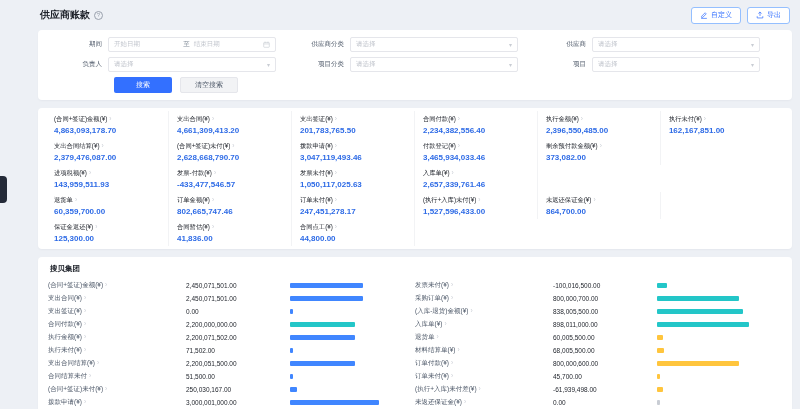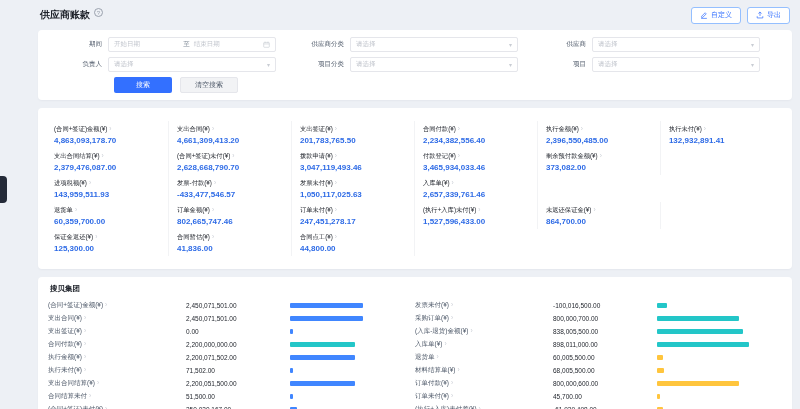--- a/index.html
+++ b/index.html
@@ -14,21 +14,21 @@
 
   .sidebar-handle {
     position:absolute; left:0; top:176px; width:7px; height:27px;
     background:#242a38; border-radius:0 4px 4px 0;
   }
 
   .page { padding:0 8px 0 38px; }
 
   
   .hdr { height:30px; display:flex; align-items:center; justify-content:space-between; padding:0 2px; }
-  .hdr-title { display:flex; gap:4px; font-size:10px; font-weight:bold; color:#1d2129; }
+  .hdr-title { display:flex; align-items:center; gap:4px; font-size:10px; font-weight:bold; color:#1d2129; }
   .help {
     width:9px; height:9px; border:1px solid #9aa1ad; border-radius:50%;
     color:#9aa1ad; font-size:6px; font-weight:normal;
     display:flex; align-items:center; justify-content:center; line-height:1;
   }
   .hdr-btns { display:flex; gap:6px; }
   .btn-outline {
     display:flex; align-items:center; gap:3px;
     height:17px; padding:0 8px;
     background:#fff; border:1px solid #94bfff; border-radius:3px;
@@ -58,21 +58,21 @@
     background:#3370ff; color:#fff; font-size:7px;
     display:flex; align-items:center; justify-content:center;
   }
   .btn-plain {
     width:58px; height:16px; border:1px solid #e5e6eb; border-radius:2px;
     background:#f2f3f5; color:#4e5969; font-size:7px;
     display:flex; align-items:center; justify-content:center;
   }
 
   
-  .stats-card { margin-top:8px; padding:13px 8px; }
+  .stats-card { margin-top:8px; padding:3px 8px; }
   .s-row { display:flex; }
   .s-cell { width:16.666%; padding:4px 8px 3px; border-right:1px solid #f2f3f5; overflow:hidden; }
   .s-cell:nth-child(6) { border-right:none; }
   .s-label { display:flex; align-items:center; gap:2px; font-size:6.3px; color:#1d2129; white-space:nowrap; overflow:hidden; }
   .s-chev { color:#c9cdd4; font-size:6.5px; line-height:1; }
   .s-value { margin-top:2px; font-size:8px; font-weight:bold; color:#2e6be6; white-space:nowrap; }
 
   
   .group-card { margin-top:8px; padding:5px 10px 4px; }
   .g-head { font-size:7.5px; font-weight:bold; color:#1d2129; padding:2px 2px 5px; }
@@ -207,21 +207,21 @@
             <span>执行金额(¥)</span>
             <span class="s-chev">›</span>
           </div>
           <div class="s-value">2,396,550,485.00</div>
         </div>
         <div class="s-cell">
           <div class="s-label">
             <span>执行未付(¥)</span>
             <span class="s-chev">›</span>
           </div>
-          <div class="s-value">132,932,891.41</div>
+          <div class="s-value">162,167,851.00</div>
         </div>
       </div>
       <div class="s-row">
         <div class="s-cell">
           <div class="s-label">
             <span>支出合同结算(¥)</span>
             <span class="s-chev">›</span>
           </div>
           <div class="s-value">2,379,476,087.00</div>
         </div>

